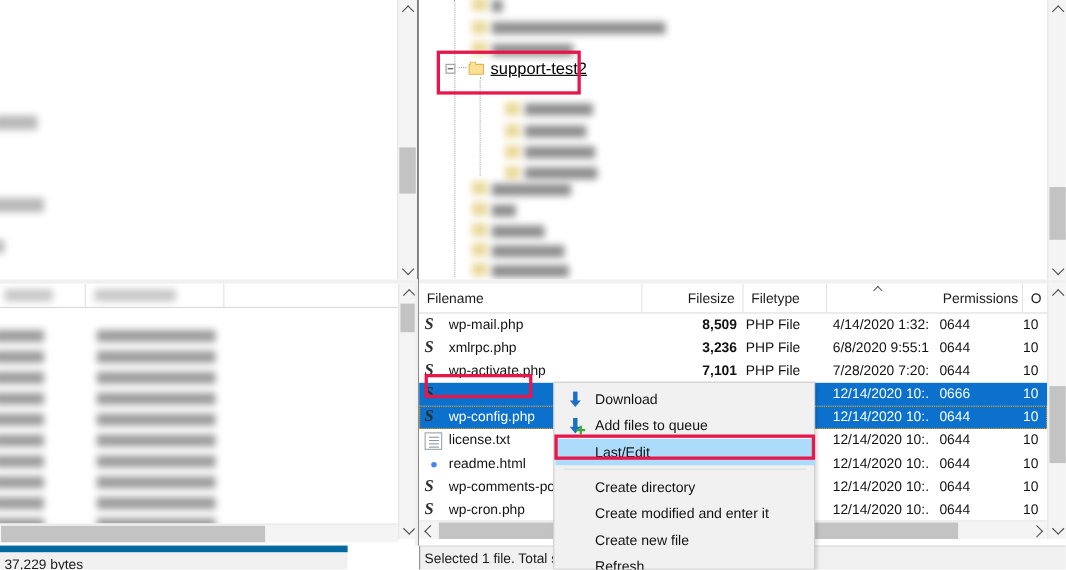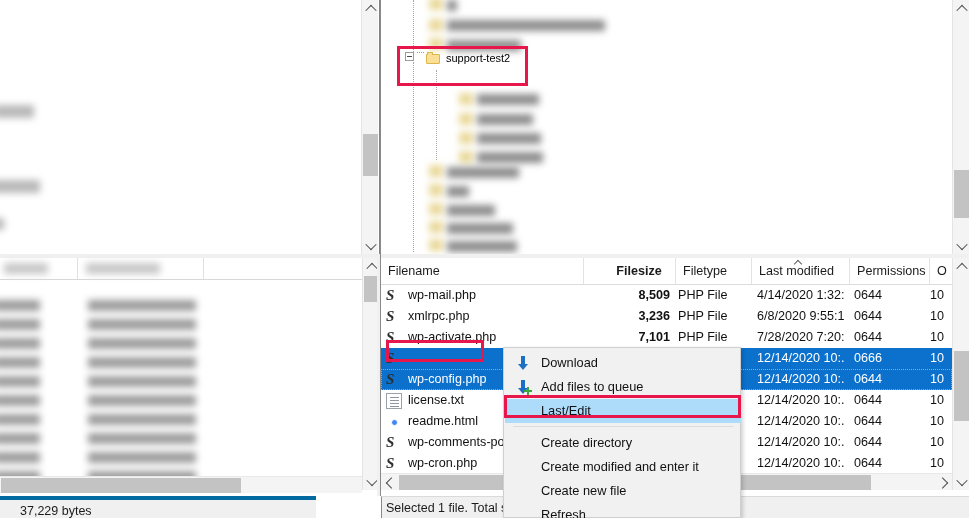--- a/index.html
+++ b/index.html
@@ -43,34 +43,34 @@
   .lt-label{position:absolute;font-size:12.5px;color:#3a3a3a;white-space:nowrap;}
 
   
   #left-bot{left:0;top:258px;width:380px;height:238px;}
   .lb-head{position:absolute;left:0;top:0;width:362px;height:21px;background:#fff;border-bottom:1px solid #d8d8d8;}
   .lb-head .hcell{position:absolute;top:0;height:21px;font-size:12.5px;color:#404040;padding-left:5px;box-sizing:border-box;border-right:1px solid #e0e0e0;line-height:21px;}
   .lb-row{position:absolute;height:19px;font-size:12.5px;color:#2e2e2e;white-space:nowrap;}
 
   
   #right-top{left:381px;top:0;width:588px;height:254px;}
-  .tree-item{position:absolute;height:20px;display:flex;align-items:flex-start;white-space:nowrap;font-size:11px;}
+  .tree-item{position:absolute;height:20px;display:flex;align-items:center;white-space:nowrap;font-size:15px;text-decoration:underline;}
   .folder{display:inline-block;width:15px;height:12px;position:relative;margin-right:5px;flex:none;}
   .folder i{position:absolute;left:0;top:2px;width:14px;height:10px;background:#fbdf95;border:1px solid #dab64b;box-sizing:border-box;border-radius:0 1px 1px 1px;}
   .folder i:before{content:"";position:absolute;left:0;top:-3px;width:6px;height:3px;background:#fbdf95;border:1px solid #dab64b;border-bottom:none;box-sizing:border-box;border-radius:1px 1px 0 0;}
   .expander{width:9px;height:9px;border:1px solid #9b9b9b;background:#fff;position:relative;flex:none;margin-right:3px;box-sizing:border-box;}
   .expander:after{content:"";position:absolute;left:1px;top:3px;width:5px;height:1px;background:#4a4a4a;}
   .dotline{flex:none;width:7px;height:1px;border-top:1px dotted #9b9b9b;margin-right:2px;}
   .tline{position:absolute;border-left:1px dotted #a8a8a8;}
 
   
   #right-bot{left:381px;top:258px;width:588px;height:238px;background:#fff;}
   .fl-head{position:absolute;left:0;top:0;width:571px;height:26px;background:#fff;border-bottom:1px solid #dcdcdc;}
   .fl-head .hcell{position:absolute;top:0;height:26px;line-height:26px;font-size:12.6px;color:#1b1b1b;box-sizing:border-box;border-right:1px solid #e3e3e3;overflow:hidden;}
-  .fl-head .hcell.r{text-align:center;padding-right:7px;font-weight:bold;}
+  .fl-head .hcell.r{text-align:right;padding-right:7px;}
   .fl-head .hcell.l{text-align:left;padding-left:7px;}
   .sortmark{position:absolute;top:1px;width:11px;height:7px;}
   .sortmark:after{content:"";position:absolute;left:2px;top:2px;width:5px;height:5px;border-left:1.4px solid #606060;border-top:1.4px solid #606060;transform:rotate(45deg);}
 
   .fl-rows{position:absolute;left:0;top:27px;width:571px;height:188px;overflow:hidden;}
   .frow{position:absolute;left:0;width:571px;height:21px;font-size:12.6px;color:#111;}
   .frow.sel{background:#0b71cd;color:#fff;}
   .frow.sel .fcell{color:#fff;}
   .frow .focusdash{position:absolute;left:0;top:0;right:0;bottom:0;border:1px dotted #f0a000;box-sizing:border-box;pointer-events:none;}
   .fcell{position:absolute;top:0;height:21px;line-height:21px;white-space:nowrap;overflow:hidden;}
@@ -95,21 +95,21 @@
   .msep{position:absolute;left:9px;width:220px;height:1px;background:#dcdcdc;}
   .micon{position:absolute;left:11px;top:4px;width:17px;height:17px;}
   .arrow-dl{position:absolute;left:6px;top:1px;width:4px;height:9px;background:#1b6fc4;}
   .arrow-dl:after{content:"";position:absolute;left:-3px;top:8px;width:0;height:0;border-left:5px solid transparent;border-right:5px solid transparent;border-top:6px solid #1b6fc4;}
   .plusbadge{position:absolute;left:9px;top:8px;width:8px;height:8px;}
   .plusbadge:before{content:"";position:absolute;left:3px;top:0;width:2px;height:8px;background:#3aa93a;}
   .plusbadge:after{content:"";position:absolute;left:0;top:3px;width:8px;height:2px;background:#3aa93a;}
 
   
   .statusbar{position:absolute;height:22px;background:#f0f0f0;font-size:12.5px;color:#1b1b1b;line-height:22px;box-sizing:border-box;}
-  #sb-left{left:0;top:496px;width:316px;border-top:4px solid #0369a1;padding-left:20px;}
+  #sb-left{left:0;top:496px;width:316px;border-top:6px solid #0369a1;padding-left:4px;}
   #sb-right{left:381px;top:496px;width:588px;border-top:1px solid #dadada;padding-left:4px;border-left:1px solid #8a8a8a;}
 
   
   .redbox{position:absolute;border:3px solid #e8174b;box-sizing:border-box;z-index:60;pointer-events:none;}
 
   .clip{overflow:hidden;}
 </style>
 </head>
 <body>
 
@@ -269,21 +269,20 @@
   </div>
 
   <div class="hsplit" style="left:381px;top:254px;width:588px;height:4px;"></div>
 
   <div class="panel" id="right-bot">
 
     <div class="fl-head">
       <div class="hcell l" style="left:0;width:203px;">Filename</div>
       <div class="hcell r" style="left:229px;width:66px;">Filesize</div>
       <div class="hcell l" style="left:295px;width:76px;">Filetype</div>
-      <div class="hcell l" style="left:371px;width:98px;">Last modified</div>
       <div class="sortmark" style="left:412px;"></div>
       <div class="hcell l" style="left:469px;width:80px;">Permissions</div>
       <div class="hcell l" style="left:549px;width:22px;border-right:none;">O</div>
     </div>
 
     <div class="fl-rows">
       <div id="fl-rows">
           <div class="frow" style="top: 0px;"><span class="ico ico-php"></span><span class="fcell fname">wp-mail.php</span><span class="fcell r" style="left: 229px; width: 60px;">8,509</span><span class="fcell " style="left: 297px; width: 70px;">PHP File</span><span class="fcell " style="left: 376px; width: 88px;">4/14/2020 1:32:...</span><span class="fcell " style="left: 473px; width: 60px;">0644</span><span class="fcell " style="left: 549px; width: 20px;">10</span></div>
           <div class="frow" style="top: 21px;"><span class="ico ico-php"></span><span class="fcell fname">xmlrpc.php</span><span class="fcell r" style="left: 229px; width: 60px;">3,236</span><span class="fcell " style="left: 297px; width: 70px;">PHP File</span><span class="fcell " style="left: 376px; width: 88px;">6/8/2020 9:55:1...</span><span class="fcell " style="left: 473px; width: 60px;">0644</span><span class="fcell " style="left: 549px; width: 20px;">10</span></div>
           <div class="frow" style="top: 42px;"><span class="ico ico-php"></span><span class="fcell fname">wp-activate.php</span><span class="fcell r" style="left: 229px; width: 60px;">7,101</span><span class="fcell " style="left: 297px; width: 70px;">PHP File</span><span class="fcell " style="left: 376px; width: 88px;">7/28/2020 7:20:...</span><span class="fcell " style="left: 473px; width: 60px;">0644</span><span class="fcell " style="left: 549px; width: 20px;">10</span></div>

